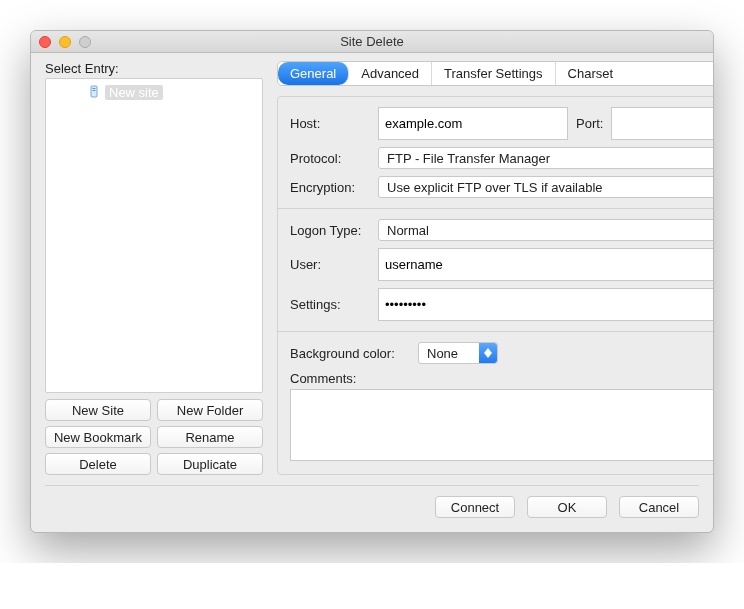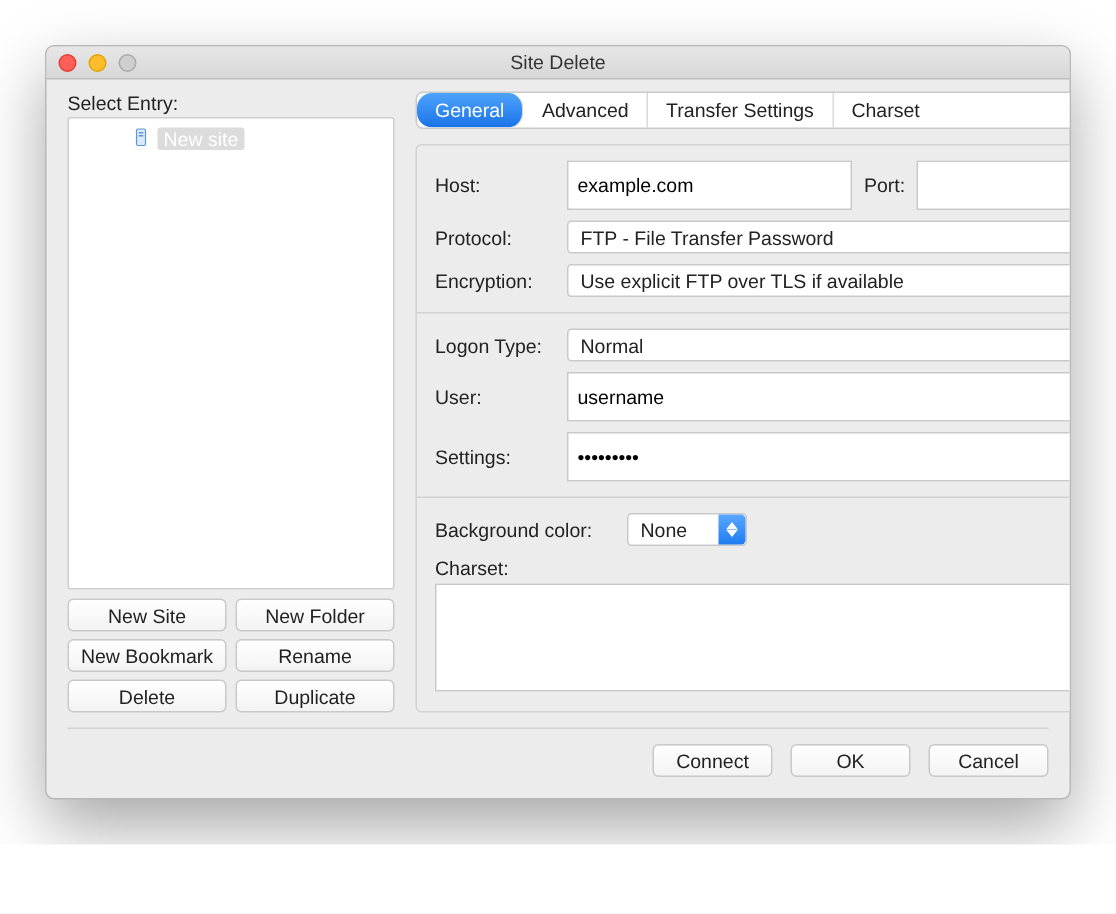--- a/index.html
+++ b/index.html
@@ -162,21 +162,21 @@
         <div class="groupbox">
           <div class="formrow">
             <div class="lbl">Host:</div>
             <input class="txt" style="flex: 1 1 0%;" value="example.com">
             <div>Port:</div>
             <input class="txt port" value="" style="">
           </div>
           <div class="formrow">
             <div class="lbl">Protocol:</div>
             <div class="sel-ctrl">
-              <span>FTP - File Transfer Password</span>
+              <span>FTP - File Transfer Manager</span>
 
             </div>
           </div>
           <div class="formrow">
             <div class="lbl">Encryption:</div>
             <div class="sel-ctrl">
               <span>Use explicit FTP over TLS if available</span>
 
             </div>
           </div>
@@ -209,21 +209,21 @@
                 <svg width="8" height="5" viewBox="0 0 8 5">
                     <polygon points="0,5 8,5 4,0" fill="#fff"></polygon>
                   </svg>
                 <svg width="8" height="5" viewBox="0 0 8 5">
                     <polygon points="0,0 8,0 4,5" fill="#fff"></polygon>
                   </svg>
               </span>
             </div>
           </div>
           <div class="formrow" style="margin-bottom:3px;">
-            <div>Charset:</div>
+            <div>Comments:</div>
           </div>
           <textarea class="commentsbox" style=""></textarea>
         </div>
       </div>
     </div>
 
     <div class="footer">
       <button class="macbtn wide">Connect</button>
       <button class="macbtn wide">OK</button>
       <button class="macbtn wide">Cancel</button>

